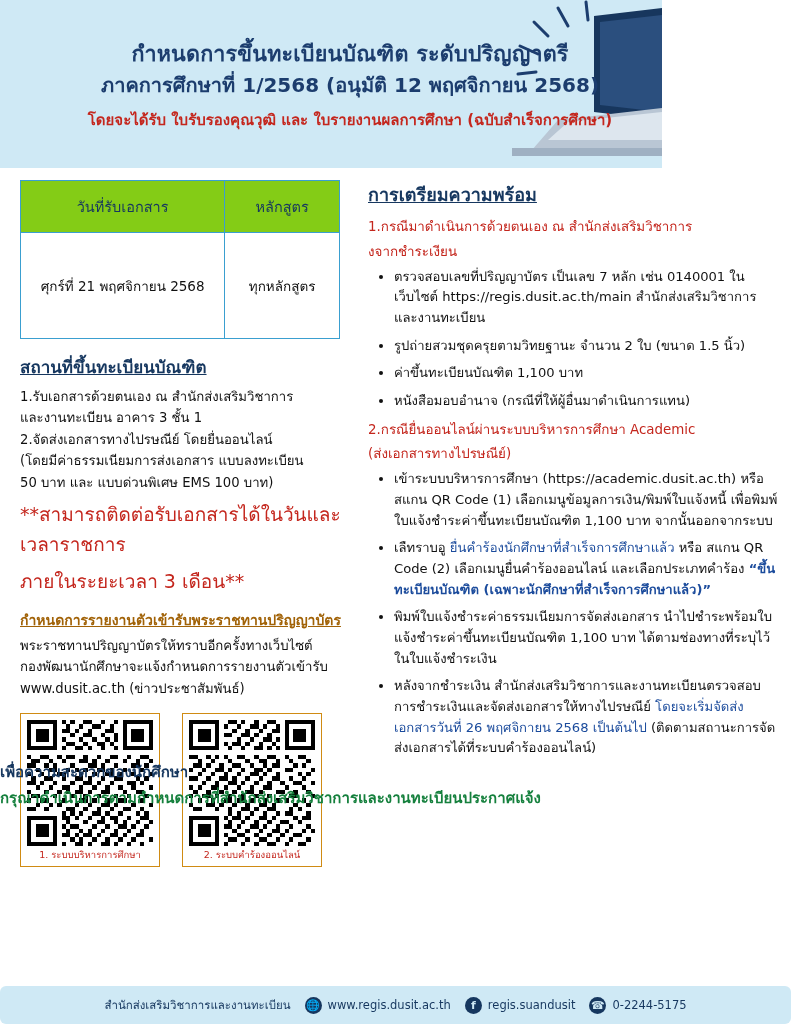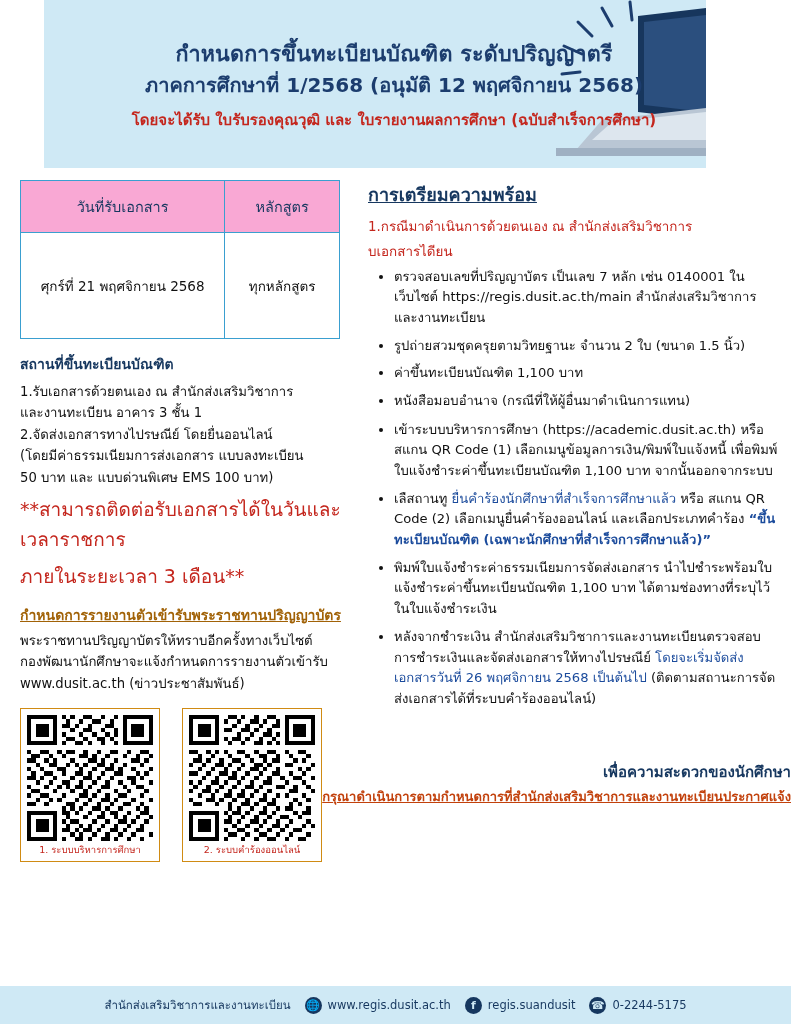--- a/index.html
+++ b/index.html
@@ -14,21 +14,20 @@
   }
 
   
   .banner {
     position: absolute;
     top: 0; left: 0;
     width: 662px;
     height: 168px;
     background: #cfe9f5;
     overflow: hidden;
-    margin-left: 44px;
   }
   .banner-deco {
     position: absolute;
     right: 0; top: 0;
     width: 300px; height: 168px;
   }
   .header-text {
     position: absolute;
     top: 0; left: 0;
     width: 700px;
@@ -79,40 +78,41 @@
     border-collapse: collapse;
     width: 320px;
     margin-top: 6px;
   }
   table.doc-table th, table.doc-table td {
     border: 1px solid #3a9fd0;
     text-align: center;
     color: #111;
   }
   table.doc-table th {
-    background: #f9a8d4;
+    background: #84cc16;
     font-size: 14.5px;
     font-weight: normal;
     height: 52px;
     color: #16375f;
   }
   table.doc-table td {
     font-size: 13.5px;
     height: 106px;
     vertical-align: middle;
   }
   .th-date { width: 205px; }
   .th-prog { width: 115px; }
 
   
   h2.sec {
-    font-size: 14px;
+    font-size: 17px;
     color: #16375f;
     font-weight: bold;
     margin: 14px 0 6px 0;
+    text-decoration: underline;
   }
   h2.sec-right {
     font-size: 18px;
     color: #16375f;
     font-weight: bold;
     margin: 0 0 8px 0;
     text-decoration: underline;
   }
   .body-line {
     font-size: 13.2px;
@@ -175,39 +175,40 @@
     color: #c4261d;
     margin: 3px 0 2px 0;
     line-height: 1.3;
   }
 
   
   .closing {
     position: absolute;
     top: 760px; left: 0;
     width: 791px;
-    text-align: right;
+    text-align: left;
   }
   .closing .c1 {
     font-size: 15px; color: #16375f; font-weight: bold; line-height: 1.7;
   }
   .closing .c2 {
-    font-size: 13px; color: #c2410c; font-weight: bold; line-height: 1.7; text-decoration: underline;
+    font-size: 15px; color: #15803d; font-weight: bold; line-height: 1.7;
   }
   .footer-bar {
     position: absolute;
     bottom: 0; left: 0;
     width: 791px; height: 38px;
     background: #cfe9f5;
     display: flex;
     align-items: center;
     justify-content: center;
     gap: 14px;
     font-size: 11.5px;
     color: #16375f;
+    border-radius: 6px;
   }
   .fi { display: flex; align-items: center; gap: 6px; }
   .circ {
     width: 17px; height: 17px; border-radius: 50%;
     display: inline-flex; align-items: center; justify-content: center;
     color: #cfe9f5; font-size: 11px; font-weight: bold;
     background: #16375f;
   }
   .circ.fb { background: #16375f; }
   .circ.ph { background: #16375f; }
@@ -725,33 +726,35 @@
         </svg>
         <div class="qr-cap">2. ระบบคำร้องออนไลน์</div>
       </div>
     </div>
   </div>
 
   <div class="col-right">
     <h2 class="sec-right">การเตรียมความพร้อม</h2>
 
     <div class="r-head">1.กรณีมาดำเนินการด้วยตนเอง ณ สำนักส่งเสริมวิชาการ</div>
-    <div class="r-head">บเอกสารไดียน</div>
+    <div class="r-head">งจากชำระเงียน</div>
 
     <ul class="bullets">
       <li>ตรวจสอบเลขที่ปริญญาบัตร เป็นเลข 7 หลัก เช่น 0140001 ในเว็บไซต์ https://regis.dusit.ac.th/main สำนักส่งเสริมวิชาการและงานทะเบียน</li>
       <li>รูปถ่ายสวมชุดครุยตามวิทยฐานะ จำนวน 2 ใบ (ขนาด 1.5 นิ้ว)</li>
       <li>ค่าขึ้นทะเบียนบัณฑิต 1,100 บาท</li>
       <li>หนังสือมอบอำนาจ (กรณีที่ให้ผู้อื่นมาดำเนินการแทน)</li>
     </ul>
 
+    <div class="r-head">2.กรณียื่นออนไลน์ผ่านระบบบริหารการศึกษา Academic</div>
+    <div class="r-head">(ส่งเอกสารทางไปรษณีย์)</div>
 
     <ul class="bullets">
       <li><span>เข้าระบบบริหารการศึกษา (https://academic.dusit.ac.th) หรือ สแกน QR Code (1) เลือกเมนูข้อมูลการเงิน/พิมพ์ใบแจ้งหนี้ เพื่อพิมพ์ใบแจ้งชำระค่าขึ้นทะเบียนบัณฑิต 1,100 บาท จากนั้นออกจากระบบ</span></li>
-      <li><span>เลืสถานทู </span><span class="blue">ยื่นคำร้องนักศึกษาที่สำเร็จการศึกษาแล้ว</span><span> หรือ สแกน QR Code (2) เลือกเมนูยื่นคำร้องออนไลน์ และเลือกประเภทคำร้อง </span><span class="blue-b">“ขึ้นทะเบียนบัณฑิต (เฉพาะนักศึกษาที่สำเร็จการศึกษาแล้ว)”</span></li>
+      <li><span>เลืทราบอู </span><span class="blue">ยื่นคำร้องนักศึกษาที่สำเร็จการศึกษาแล้ว</span><span> หรือ สแกน QR Code (2) เลือกเมนูยื่นคำร้องออนไลน์ และเลือกประเภทคำร้อง </span><span class="blue-b">“ขึ้นทะเบียนบัณฑิต (เฉพาะนักศึกษาที่สำเร็จการศึกษาแล้ว)”</span></li>
       <li><span>พิมพ์ใบแจ้งชำระค่าธรรมเนียมการจัดส่งเอกสาร นำไปชำระพร้อมใบแจ้งชำระค่าขึ้นทะเบียนบัณฑิต 1,100 บาท ได้ตามช่องทางที่ระบุไว้ในใบแจ้งชำระเงิน</span></li>
       <li><span>หลังจากชำระเงิน สำนักส่งเสริมวิชาการและงานทะเบียนตรวจสอบการชำระเงินและจัดส่งเอกสารให้ทางไปรษณีย์ </span><span class="blue">โดยจะเริ่มจัดส่งเอกสารวันที่ 26 พฤศจิกายน 2568 เป็นต้นไป</span><span> (ติดตามสถานะการจัดส่งเอกสารได้ที่ระบบคำร้องออนไลน์)</span></li>
     </ul>
   </div>
 </div>
 
 <div class="closing">
   <div class="c1">เพื่อความสะดวกของนักศึกษา</div>
   <div class="c2">กรุณาดำเนินการตามกำหนดการที่สำนักส่งเสริมวิชาการและงานทะเบียนประกาศแจ้ง</div>
 </div>

